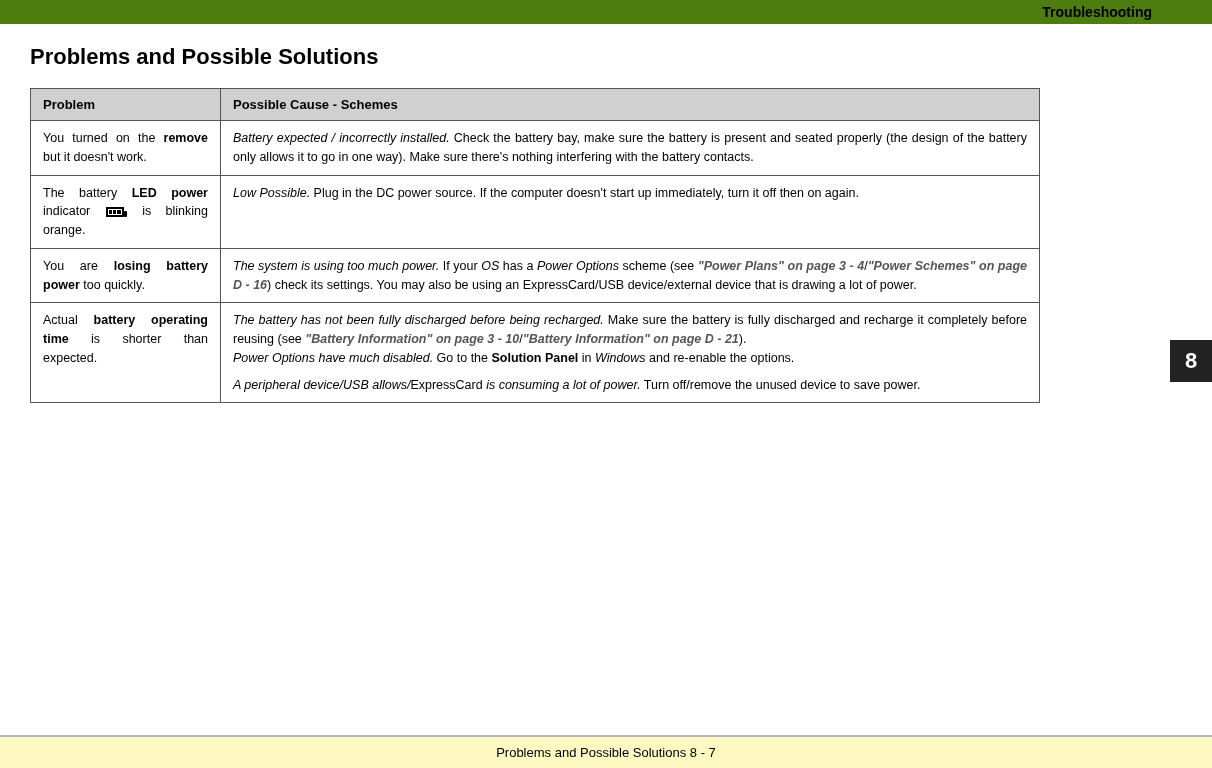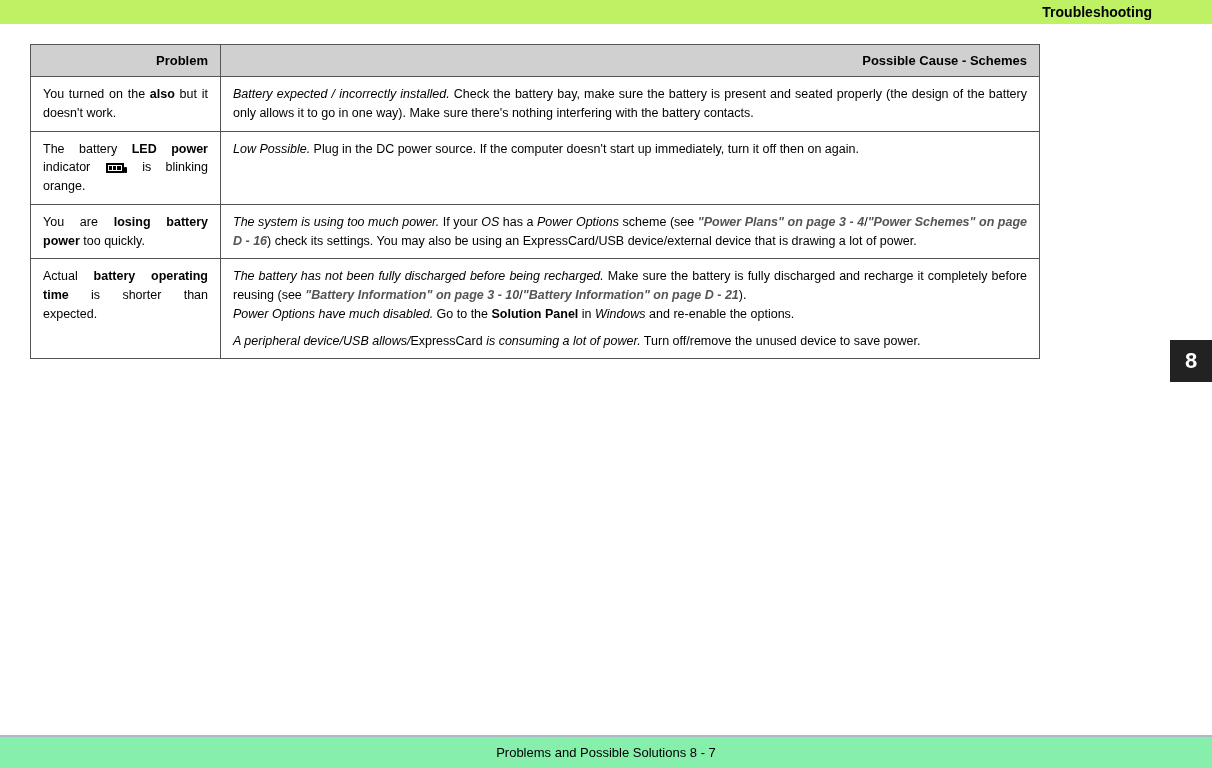--- a/index.html
+++ b/index.html
@@ -9,21 +9,21 @@
       font-size: 13px;
       background: #fff;
       color: #000;
       width: 1212px;
       min-height: 768px;
       position: relative;
     }
 
     
     .header-bar {
-      background: #bef264;
+      background: #4d7c0f;
       text-align: right;
       padding: 4px 60px 4px 0;
       font-size: 14px;
       font-weight: bold;
     }
 
     
     .main-content {
       padding: 20px 60px 20px 30px;
       max-width: 1100px;
@@ -39,21 +39,21 @@
     
     .solutions-table {
       width: 100%;
       border-collapse: collapse;
       border: 1px solid #555;
     }
 
     .solutions-table th {
       background: #d0d0d0;
       font-weight: bold;
-      text-align: right;
+      text-align: left;
       padding: 8px 12px;
       border: 1px solid #555;
       font-size: 13px;
     }
 
     .solutions-table td {
       border: 1px solid #555;
       vertical-align: top;
       padding: 8px 12px;
       font-size: 12.5px;
@@ -86,21 +86,21 @@
       font-weight: bold;
     }
 
     
     .footer-bar {
       position: absolute;
       bottom: 0;
       left: 0;
       right: 0;
       border-top: 2px solid #b0b8c8;
-      background: #86efac;
+      background: #fef9c3;
       text-align: center;
       padding: 8px 0;
       font-size: 13px;
     }
 
     
     .bold { font-weight: bold; }
     .italic { font-style: italic; }
     .link-text { color: #555; font-weight: bold; font-style: italic; }
 
@@ -136,33 +136,34 @@
   </style>
 </head>
 <body>
 
 <div class="header-bar">
   <span>Troubleshooting</span>
 </div>
 
 <div class="main-content">
 
+  <h1 class="page-title">Problems and Possible Solutions</h1>
 
   <table class="solutions-table">
     <thead>
       <tr>
         <th class="col-problem">Problem</th>
         <th class="col-solution">Possible Cause - Schemes</th>
       </tr>
     </thead>
     <tbody>
 
       <tr>
         <td class="col-problem">
-          You turned on the <span class="bold">also</span> but it doesn't work.
+          You turned on the <span class="bold">remove</span> but it doesn't work.
         </td>
         <td class="col-solution">
           <span class="italic">Battery expected / incorrectly installed.</span> Check the battery bay, make sure the battery is present and seated properly (the design of the battery only allows it to go in one way). Make sure there's nothing interfering with the battery contacts.
         </td>
       </tr>
 
       <tr>
         <td class="col-problem">
           The battery <span class="bold">LED power</span> indicator
           <span class="battery-icon">

